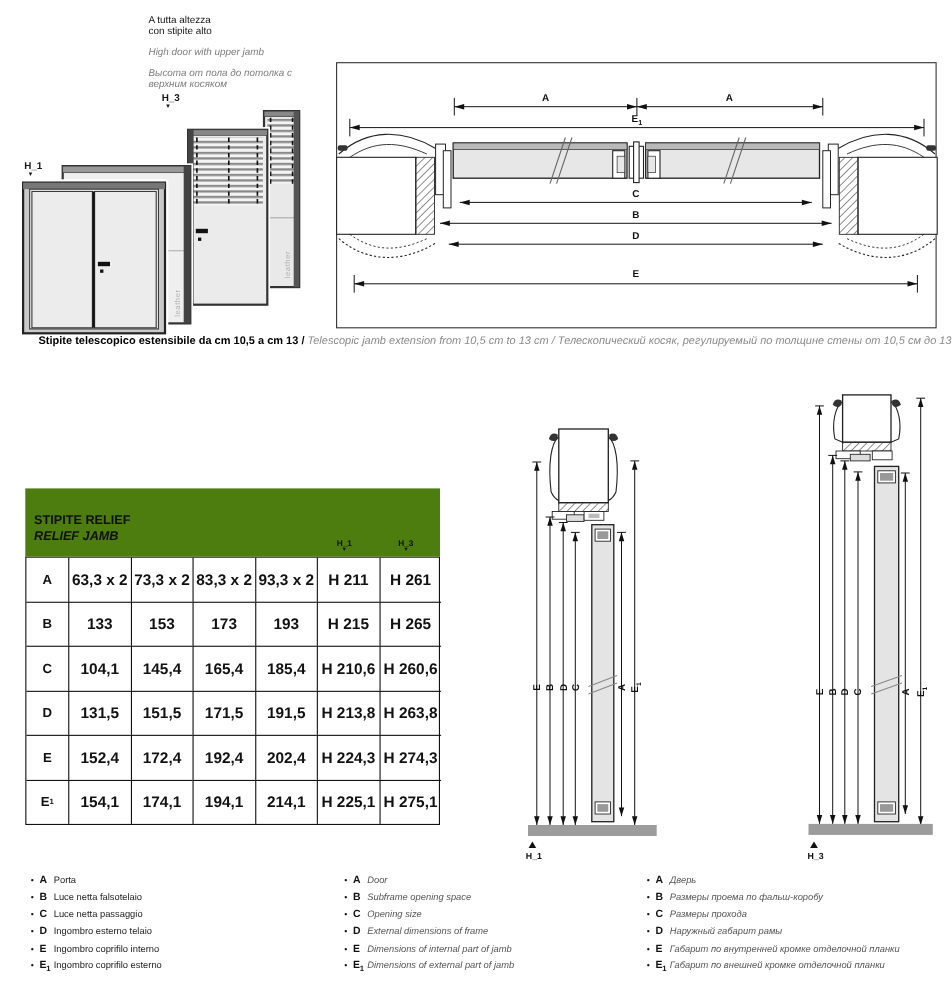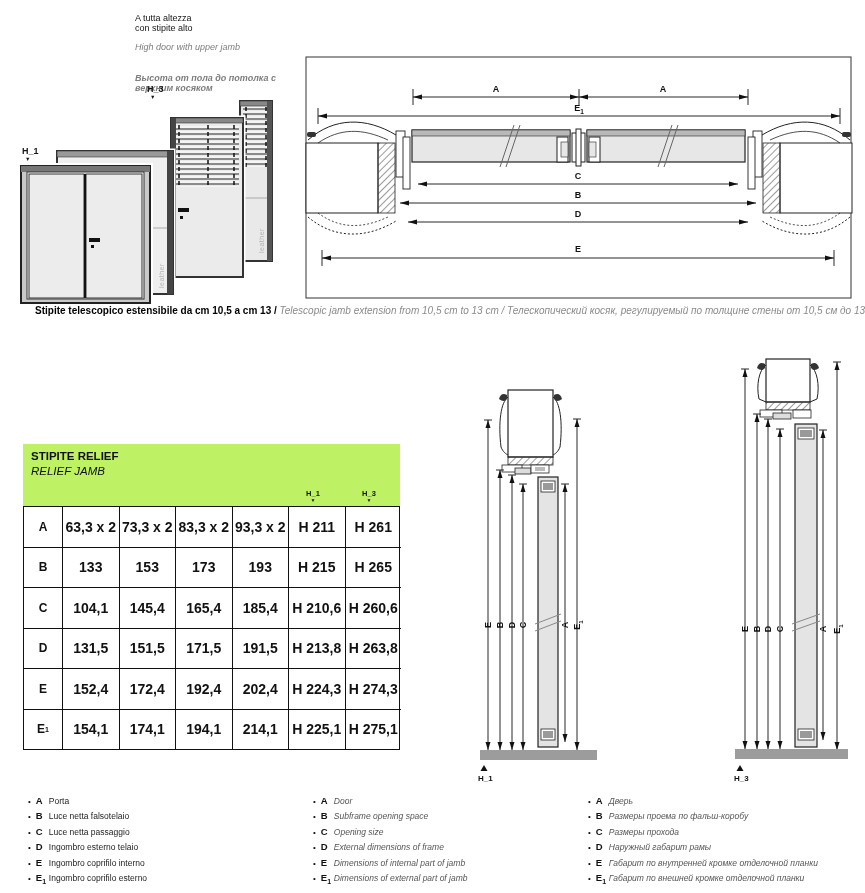--- a/index.html
+++ b/index.html
@@ -5,34 +5,34 @@
   html,body{margin:0;padding:0;}
   body{
     width:865px;height:893px;position:relative;background:#fff;overflow:hidden;
     font-family:"Liberation Sans",sans-serif;color:#111;
   }
   .abs{position:absolute;}
   
   .intro{left:135px;top:13px;width:170px;font-size:9px;line-height:10px;}
   .intro .it{font-weight:normal;color:#161616;}
   .intro .en{font-style:italic;color:#7d7d7d;margin-top:9px;}
-  .intro .ru{font-style:italic;color:#7d7d7d;margin-top:21px;font-weight:bold;}
+  .intro .ru{font-style:italic;color:#7d7d7d;margin-top:9px;}
   .htag{font-size:9px;font-weight:bold;color:#161616;line-height:9px;}
   .htag .arr{font-size:5.5px;line-height:6px;margin-left:3px;color:#111;}
   .tag-h3{left:147px;top:85px;}
   .tag-h1{left:22px;top:147px;}
   
   .caption{left:23px;top:305px;width:840px;font-size:10px;white-space:nowrap;}
   .caption .it{font-weight:bold;color:#000;margin-left:12px;}
   .caption .en,.caption .ru{font-style:italic;color:#8a8a8a;}
   
   .tbl{left:23px;top:444px;width:377px;}
-  .tbl-head{height:62px;background:#bef264;position:relative;box-sizing:border-box;padding:5px 0 0 8px;}
+  .tbl-head{height:62px;background:#4d7c0f;position:relative;box-sizing:border-box;padding:22px 0 0 8px;}
   .tbl-head .t1{font-size:11.5px;font-weight:bold;line-height:14.5px;}
-  .tbl-head .t2,.tbl-head .t3{font-size:11.5px;font-weight:normal;font-style:italic;line-height:14.5px;}
+  .tbl-head .t2,.tbl-head .t3{font-size:11.5px;font-weight:bold;font-style:italic;line-height:14.5px;}
   .hcol{position:absolute;bottom:3px;width:40px;text-align:center;font-size:7.5px;font-weight:bold;line-height:8px;}
   .hcol .arr{font-size:5px;line-height:5px;}
   .hcol-1{left:270px;}
   .hcol-3{left:326px;}
   .tg{display:grid;grid-template-columns:38px repeat(6,56.5px);border:1.5px solid #111;background:#fff;}
   .tg>div{border-left:1.5px solid #111;border-top:1.5px solid #111;height:39.5px;
     display:flex;align-items:center;justify-content:center;font-weight:bold;font-size:14px;}
   .tg>div:nth-child(7n+1){border-left:none;font-size:12px;}
   .tg>div:nth-child(-n+7){border-top:none;}
   .tg sub,.leg sub{font-size:7px;}

